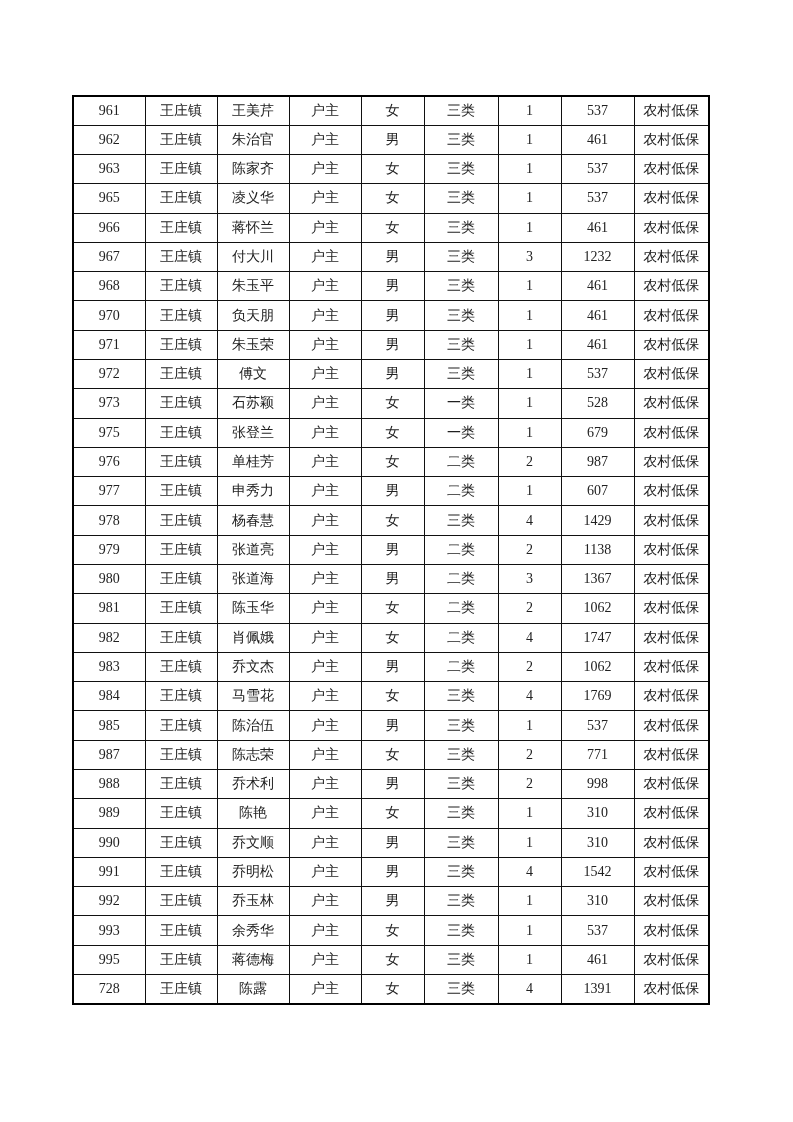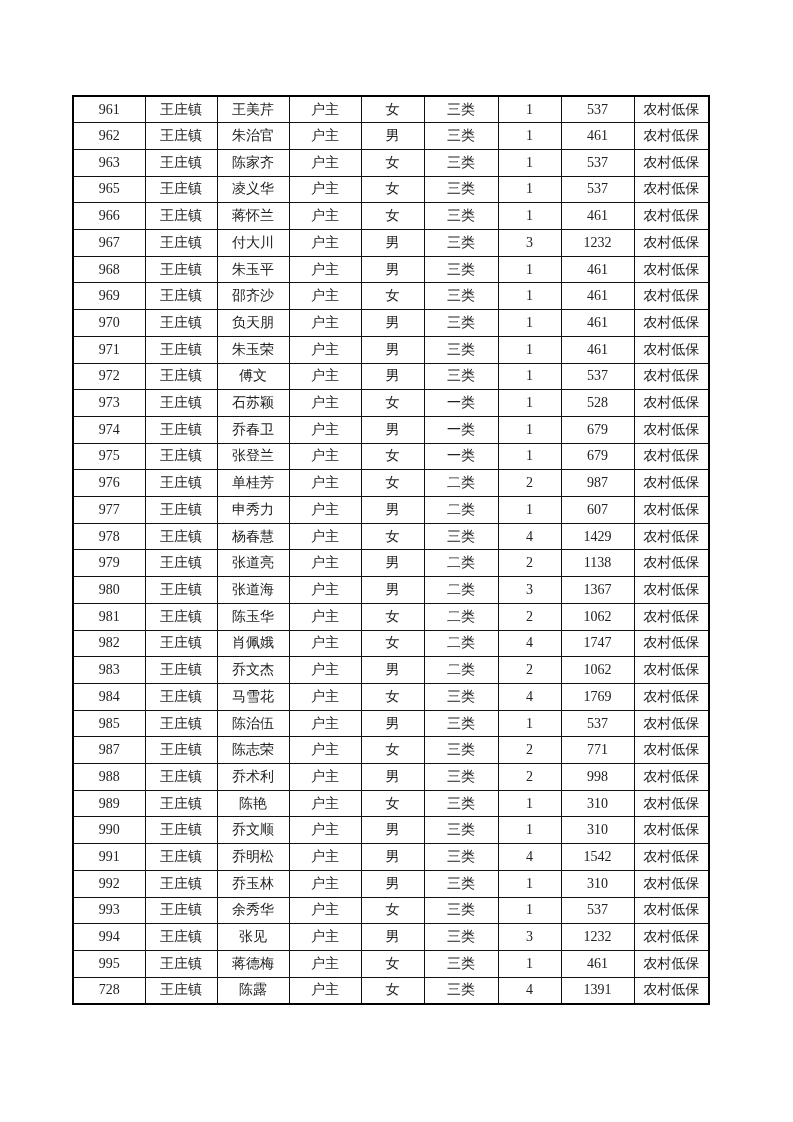--- a/index.html
+++ b/index.html
@@ -141,31 +141,20 @@
           <td>王庄镇</td>
           <td>朱玉平</td>
           <td>户主</td>
           <td>男</td>
           <td>三类</td>
           <td>1</td>
           <td>461</td>
           <td>农村低保</td>
         </tr>
         <tr>
-          <td>969</td>
-          <td>王庄镇</td>
-          <td>邵齐沙</td>
-          <td>户主</td>
-          <td>女</td>
-          <td>三类</td>
-          <td>1</td>
-          <td>461</td>
-          <td>农村低保</td>
-        </tr>
-        <tr>
           <td>970</td>
           <td>王庄镇</td>
           <td>负天朋</td>
           <td>户主</td>
           <td>男</td>
           <td>三类</td>
           <td>1</td>
           <td>461</td>
           <td>农村低保</td>
         </tr>
@@ -193,31 +182,20 @@
         </tr>
         <tr>
           <td>973</td>
           <td>王庄镇</td>
           <td>石苏颖</td>
           <td>户主</td>
           <td>女</td>
           <td>一类</td>
           <td>1</td>
           <td>528</td>
-          <td>农村低保</td>
-        </tr>
-        <tr>
-          <td>974</td>
-          <td>王庄镇</td>
-          <td>乔春卫</td>
-          <td>户主</td>
-          <td>男</td>
-          <td>一类</td>
-          <td>1</td>
-          <td>679</td>
           <td>农村低保</td>
         </tr>
         <tr>
           <td>975</td>
           <td>王庄镇</td>
           <td>张登兰</td>
           <td>户主</td>
           <td>女</td>
           <td>一类</td>
           <td>1</td>
@@ -402,31 +380,20 @@
         </tr>
         <tr>
           <td>993</td>
           <td>王庄镇</td>
           <td>余秀华</td>
           <td>户主</td>
           <td>女</td>
           <td>三类</td>
           <td>1</td>
           <td>537</td>
-          <td>农村低保</td>
-        </tr>
-        <tr>
-          <td>994</td>
-          <td>王庄镇</td>
-          <td>张见</td>
-          <td>户主</td>
-          <td>男</td>
-          <td>三类</td>
-          <td>3</td>
-          <td>1232</td>
           <td>农村低保</td>
         </tr>
         <tr>
           <td>995</td>
           <td>王庄镇</td>
           <td>蒋德梅</td>
           <td>户主</td>
           <td>女</td>
           <td>三类</td>
           <td>1</td>

